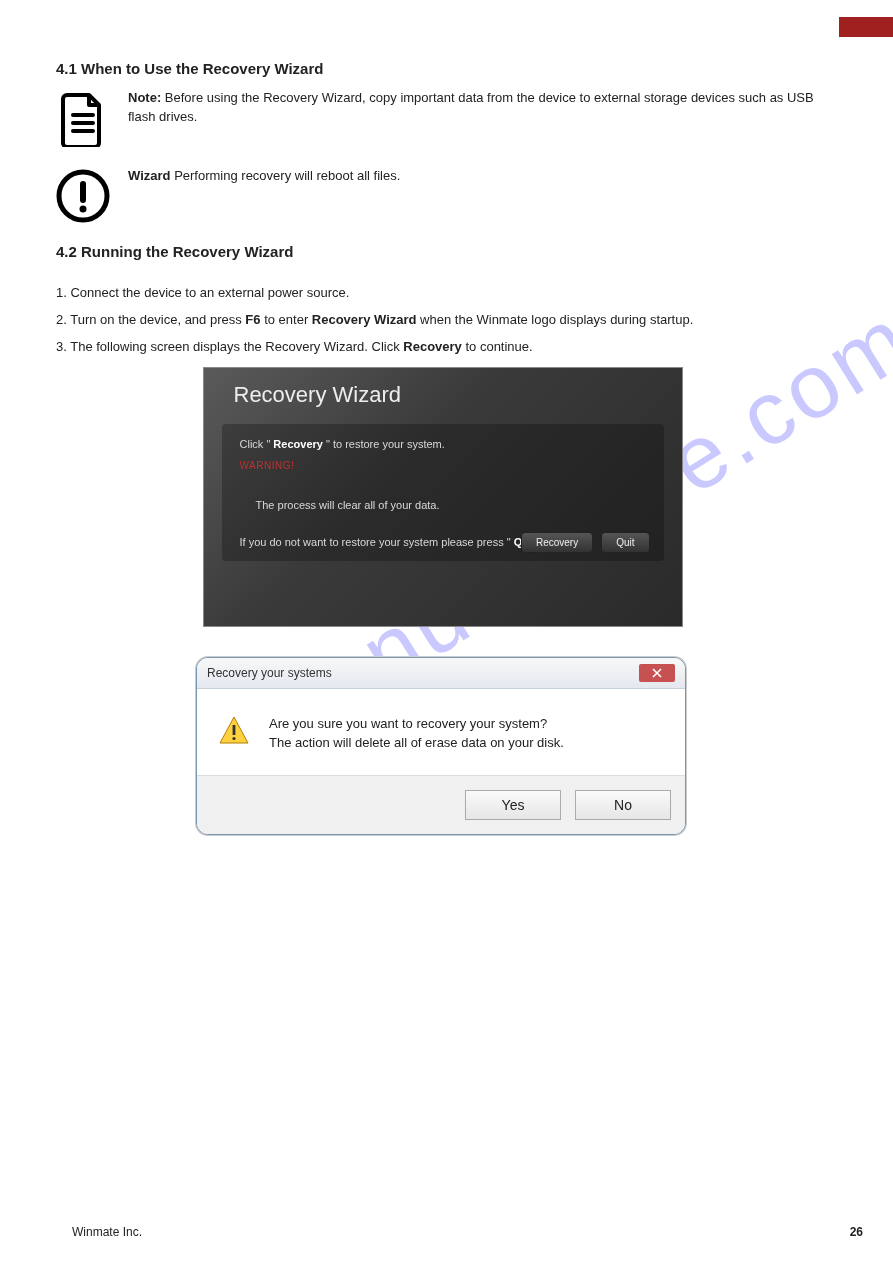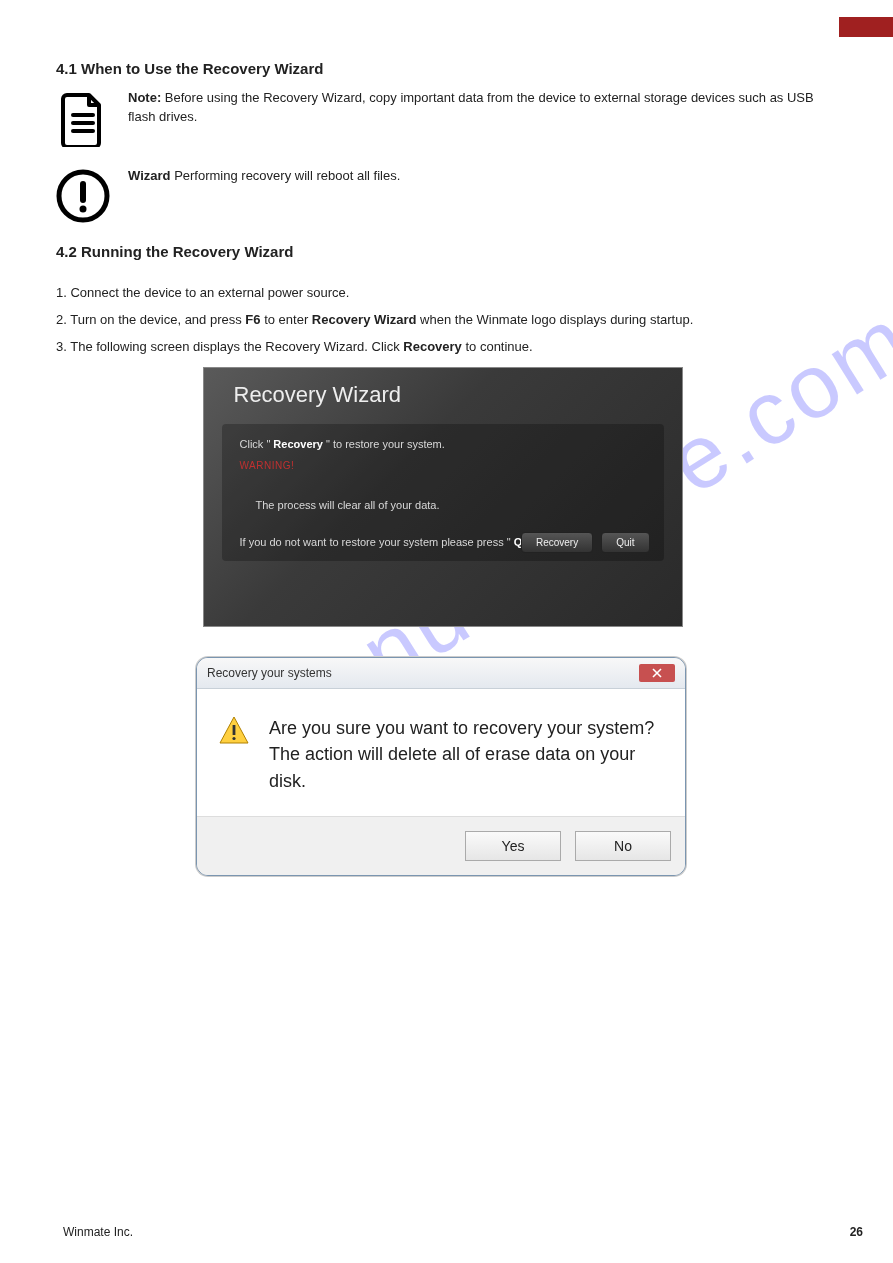--- a/index.html
+++ b/index.html
@@ -23,21 +23,21 @@
   .wizard-panel .line2 { color: #d8d8d8; margin-left: 16px; margin-bottom: 24px; margin-top: 28px; }
   .wizard-panel .line3 { color: #d8d8d8; line-height: 1.4; }
   .wizard-panel .line3 .bold { font-weight: bold; color: #fff; }
   .wizard-btns { position: absolute; right: 14px; bottom: 8px; display: flex; gap: 8px; }
   .wbtn { background: linear-gradient(#555,#333); border: 1px solid #222; border-radius: 4px; color: #eee; font-size: 10px; padding: 4px 14px; cursor: pointer; }
   .dialog { width: 490px; margin: 8px auto 0 140px; border: 1px solid #7a95b0; border-radius: 12px; background: #f0f0f0; font-family: 'Segoe UI', sans-serif; overflow: hidden; box-shadow: 0 0 0 1px #ccc; }
   .dialog-title { background: linear-gradient(#f8f8f8,#e4e9ef); padding: 6px 10px; font-size: 12px; color: #333; display: flex; justify-content: space-between; align-items: center; border-bottom: 1px solid #c8d0d8; }
   .close-x { width: 36px; height: 18px; background: #c75050; border-radius: 2px; display: flex; align-items: center; justify-content: center; color: #eee; font-size: 10px; line-height: 1; }
   .dialog-body { background: #fff; padding: 26px 20px 22px; display: flex; gap: 18px; align-items: flex-start; }
   .dialog-body .wicon { flex: 0 0 34px; display:flex; justify-content:center; }
-  .dialog-body .msg { font-size: 18px; color: #222; line-height: 1.45; }
+  .dialog-body .msg { font-size: 13px; color: #222; line-height: 1.45; }
   .dialog-foot { background: #f0f0f0; padding: 14px 14px; display: flex; justify-content: flex-end; gap: 14px; border-top: 1px solid #ddd; }
   .dbtn { width: 96px; height: 30px; background: linear-gradient(#fafafa,#e6e6e6); border: 1px solid #aaa; font-size: 14px; color: #222; cursor: pointer; }
   .watermark { position: absolute; top: 480px; left: 200px; font-size: 90px; color: #8a8aff; opacity: 0.45; transform: rotate(-32deg); pointer-events: none; font-family: Arial, sans-serif; letter-spacing: 4px; }
 </style>
 </head>
 <body>
 
 <div class="top-bar"></div>
 
 <div class="watermark">manualshive.com</div>
@@ -129,14 +129,14 @@
       </div>
     </div>
     <div class="dialog-foot">
       <button class="dbtn">Yes</button>
       <button class="dbtn">No</button>
     </div>
   </div>
 
 </div>
 
-<div style="position:absolute; bottom:24px; left:63px; font-size:12px; color:#222;">Winmate Inc.</div>
+<div style="position:absolute; bottom:24px; left:72px; font-size:12px; color:#222;">Winmate Inc.</div>
 <div style="position:absolute; bottom:24px; right:30px; font-size:12px; color:#222;font-weight:bold;">26</div>
 
 </body></html>

